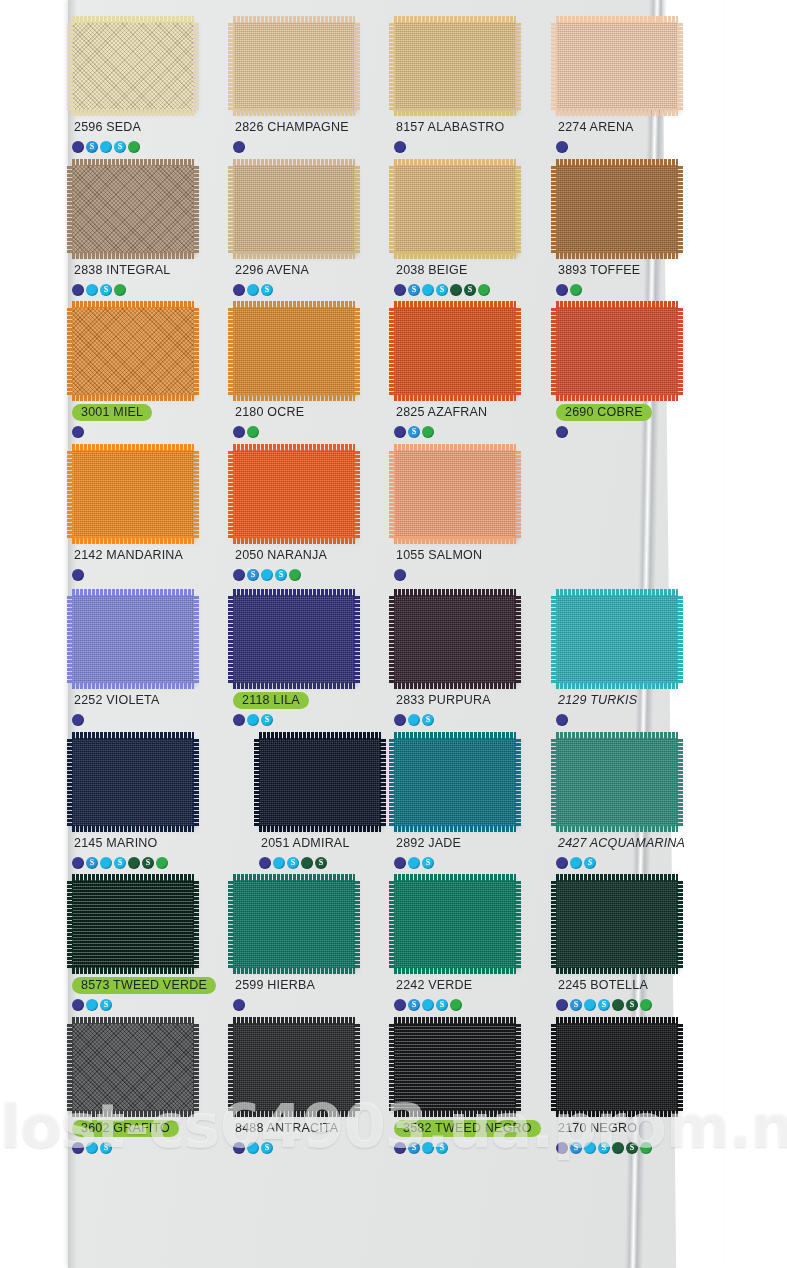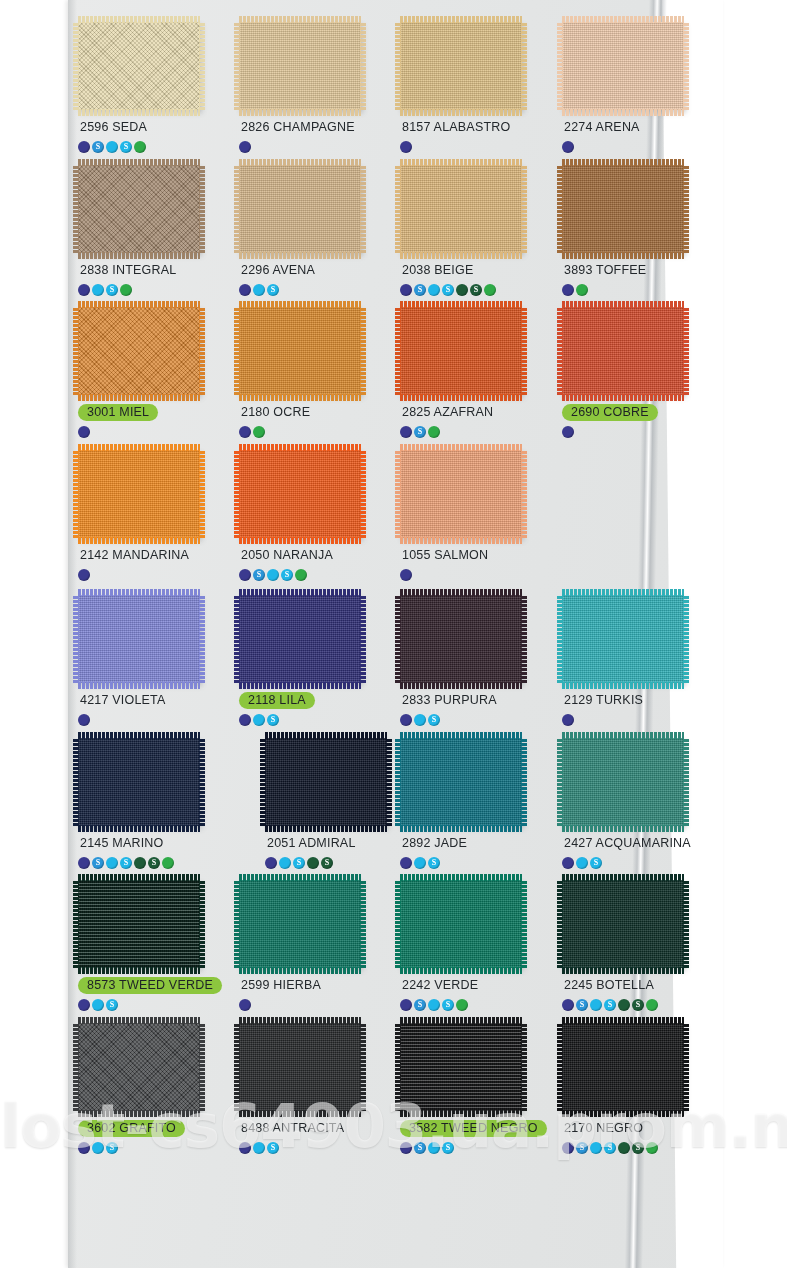--- a/index.html
+++ b/index.html
@@ -34,21 +34,21 @@
        rgba(255,255,255,0) 100%);
     transform:skewX(-1.1deg); transform-origin: top;
   }
   #page-left-shadow{
     position:absolute; left:0; top:0; width:9px; height:1268px;
     background:linear-gradient(90deg,rgba(140,145,148,.30),rgba(140,145,148,0));
   }
 
   
   #swatch-grid{
-    position:absolute; left:72px; top:12px;
+    position:absolute; left:66px; top:12px;
     width:648px; height:1256px;
   }
   .swatch-row{
     position:absolute; left:0; width:648px; height:158px;
   }
   .swatch-cell{
     position:absolute; top:0; width:155px; height:158px;
   }
 
   
@@ -417,21 +417,21 @@
     <div class="swatch-row" style="top: 583px;">
       <div class="swatch-cell" style="left: 0px;">
         <div class="fabric weave-plain" style="background: rgb(128, 134, 214);">
           <div class="cloth"></div>
           <div class="zig-top" style="background: rgb(128, 134, 214); mask-image: repeating-linear-gradient(90deg, rgb(0, 0, 0) 0px, rgb(0, 0, 0) 3px, transparent 3px, transparent 4px);"></div>
           <div class="zig-bottom" style="background: rgb(128, 134, 214); mask-image: repeating-linear-gradient(90deg, rgb(0, 0, 0) 0px, rgb(0, 0, 0) 3px, transparent 3px, transparent 4px);"></div>
           <div class="zig-left" style="background: rgb(128, 134, 214); mask-image: repeating-linear-gradient(0deg, rgb(0, 0, 0) 0px, rgb(0, 0, 0) 3px, transparent 3px, transparent 4px);"></div>
           <div class="zig-right" style="background: rgb(128, 134, 214); mask-image: repeating-linear-gradient(0deg, rgb(0, 0, 0) 0px, rgb(0, 0, 0) 3px, transparent 3px, transparent 4px);"></div>
         </div>
         <div class="label-wrap">
-          <span class="swatch-label">4217 VIOLETA</span>
+          <span class="swatch-label">2252 VIOLETA</span>
         </div>
         <div class="badges">
           <span class="badge" style="background: rgb(59, 58, 143);"></span>
         </div>
       </div>
       <div class="swatch-cell" style="left: 161px;">
         <div class="fabric weave-plain" style="background: rgb(46, 45, 116);">
           <div class="cloth"></div>
           <div class="zig-top" style="background: rgb(46, 45, 116); mask-image: repeating-linear-gradient(90deg, rgb(0, 0, 0) 0px, rgb(0, 0, 0) 3px, transparent 3px, transparent 4px);"></div>
           <div class="zig-bottom" style="background: rgb(46, 45, 116); mask-image: repeating-linear-gradient(90deg, rgb(0, 0, 0) 0px, rgb(0, 0, 0) 3px, transparent 3px, transparent 4px);"></div>
@@ -461,21 +461,21 @@
           <span class="swatch-label">2833 PURPURA</span>
         </div>
         <div class="badges">
           <span class="badge" style="background: rgb(59, 58, 143);"></span>
           <span class="badge" style="background: rgb(31, 182, 232);"></span>
           <span class="badge" style="background: rgb(31, 182, 232);">
             <span class="s-mark">S</span>
           </span>
         </div>
       </div>
-      <div class="swatch-cell" style="left: 484px;">
+      <div class="swatch-cell" style="left: 484px; font-style: italic;">
         <div class="fabric weave-plain" style="background: rgb(48, 176, 184);">
           <div class="cloth"></div>
           <div class="zig-top" style="background: rgb(48, 176, 184); mask-image: repeating-linear-gradient(90deg, rgb(0, 0, 0) 0px, rgb(0, 0, 0) 3px, transparent 3px, transparent 4px);"></div>
           <div class="zig-bottom" style="background: rgb(48, 176, 184); mask-image: repeating-linear-gradient(90deg, rgb(0, 0, 0) 0px, rgb(0, 0, 0) 3px, transparent 3px, transparent 4px);"></div>
           <div class="zig-left" style="background: rgb(48, 176, 184); mask-image: repeating-linear-gradient(0deg, rgb(0, 0, 0) 0px, rgb(0, 0, 0) 3px, transparent 3px, transparent 4px);"></div>
           <div class="zig-right" style="background: rgb(48, 176, 184); mask-image: repeating-linear-gradient(0deg, rgb(0, 0, 0) 0px, rgb(0, 0, 0) 3px, transparent 3px, transparent 4px);"></div>
         </div>
         <div class="label-wrap">
           <span class="swatch-label">2129 TURKIS</span>
         </div>
@@ -547,21 +547,21 @@
           <span class="swatch-label">2892 JADE</span>
         </div>
         <div class="badges">
           <span class="badge" style="background: rgb(59, 58, 143);"></span>
           <span class="badge" style="background: rgb(31, 182, 232);"></span>
           <span class="badge" style="background: rgb(31, 182, 232);">
             <span class="s-mark">S</span>
           </span>
         </div>
       </div>
-      <div class="swatch-cell" style="left: 484px;">
+      <div class="swatch-cell" style="left: 484px; font-style: italic;">
         <div class="fabric weave-plain" style="background: rgb(47, 135, 120);">
           <div class="cloth"></div>
           <div class="zig-top" style="background: rgb(47, 135, 120); mask-image: repeating-linear-gradient(90deg, rgb(0, 0, 0) 0px, rgb(0, 0, 0) 3px, transparent 3px, transparent 4px);"></div>
           <div class="zig-bottom" style="background: rgb(47, 135, 120); mask-image: repeating-linear-gradient(90deg, rgb(0, 0, 0) 0px, rgb(0, 0, 0) 3px, transparent 3px, transparent 4px);"></div>
           <div class="zig-left" style="background: rgb(47, 135, 120); mask-image: repeating-linear-gradient(0deg, rgb(0, 0, 0) 0px, rgb(0, 0, 0) 3px, transparent 3px, transparent 4px);"></div>
           <div class="zig-right" style="background: rgb(47, 135, 120); mask-image: repeating-linear-gradient(0deg, rgb(0, 0, 0) 0px, rgb(0, 0, 0) 3px, transparent 3px, transparent 4px);"></div>
         </div>
         <div class="label-wrap">
           <span class="swatch-label">2427 ACQUAMARINA</span>
         </div>

